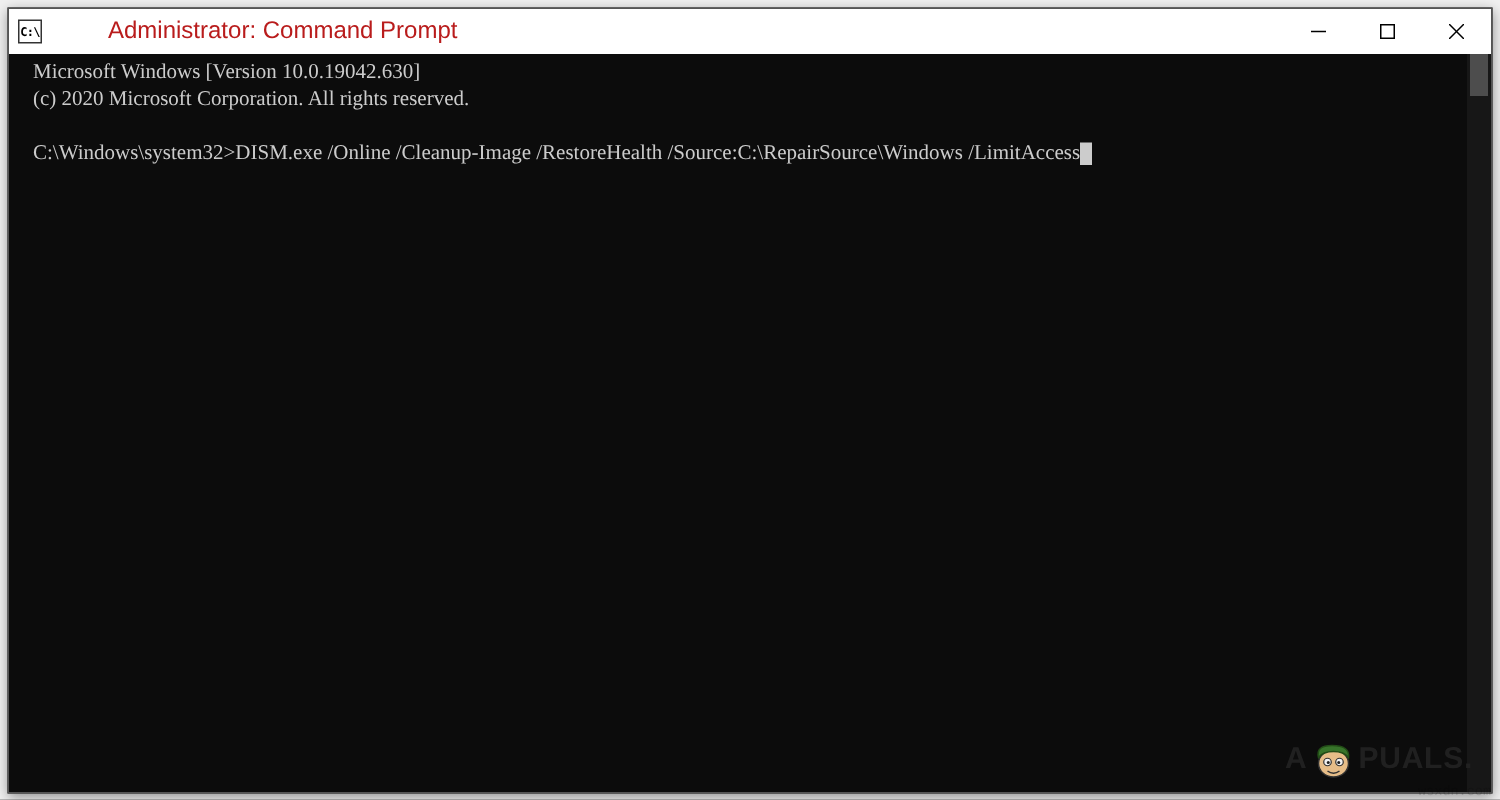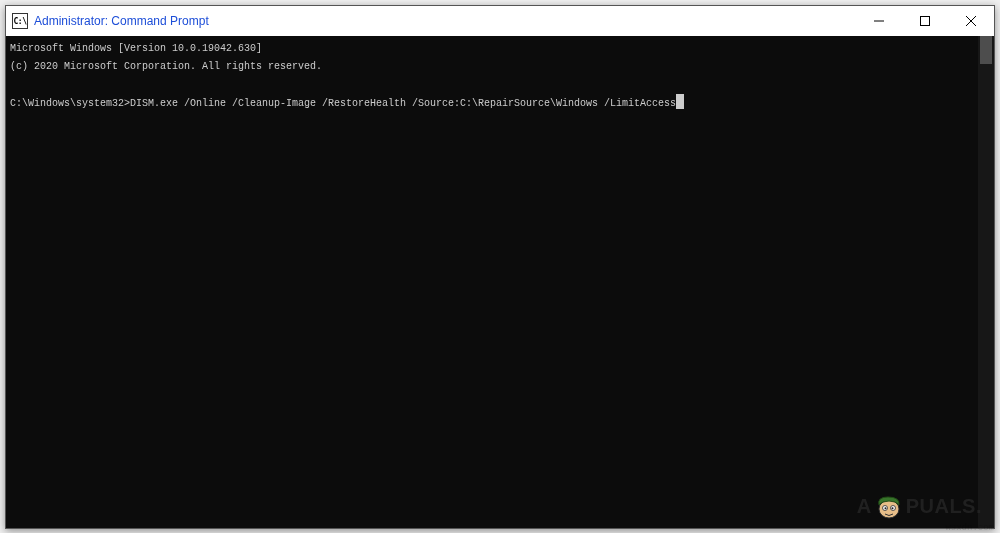--- a/index.html
+++ b/index.html
@@ -13,33 +13,33 @@
   .titlebar {
     height: 30px; background: #ffffff; display: flex; align-items: center;
     padding-left: 6px; user-select: none;
   }
   .titlebar .icon {
     width: 16px; height: 16px; margin-right: 6px;
     display: inline-flex; align-items: center; justify-content: center;
     border: 1px solid #333; font-size: 8px; font-family: Consolas, monospace; font-weight: bold;
     color: #000; background: #fff; letter-spacing: -0.5px;
   }
-  .titlebar .title { font-size: 12px; color: #1d4ed8; flex: 0 0 auto; }
+  .titlebar .title { font-size: 16px; color: #b91c1c; flex: 0 0 auto; margin-left: 38px; }
   .titlebar .spacer { flex: 1; }
   .winbtn {
     width: 46px; height: 30px; display: flex; align-items: center; justify-content: center;
     color: #000; font-size: 10px;
   }
   .winbtn svg { width: 10px; height: 10px; stroke: #000; stroke-width: 1; fill: none; }
 
   .terminal-wrap { flex: 1; display: flex; background: #0c0c0c; position: relative; }
   .terminal {
-    flex: 1; padding: 4px 6px 4px 4px;
-    font-family: Liberation Mono, monospace;
-    font-size: 10px; line-height: 18px; color: #cccccc;
+    flex: 1; padding: 4px 6px 4px 16px;
+    font-family: Liberation Serif, serif;
+    font-size: 14px; line-height: 18px; color: #cccccc;
     white-space: pre; overflow: hidden;
   }
   .scrollbar {
     width: 16px; background: #171717; position: relative;
   }
   .scroll-thumb {
     position: absolute; top: 0; left: 2px; right: 2px; height: 28px;
     background: #4d4d4d;
   }
 

